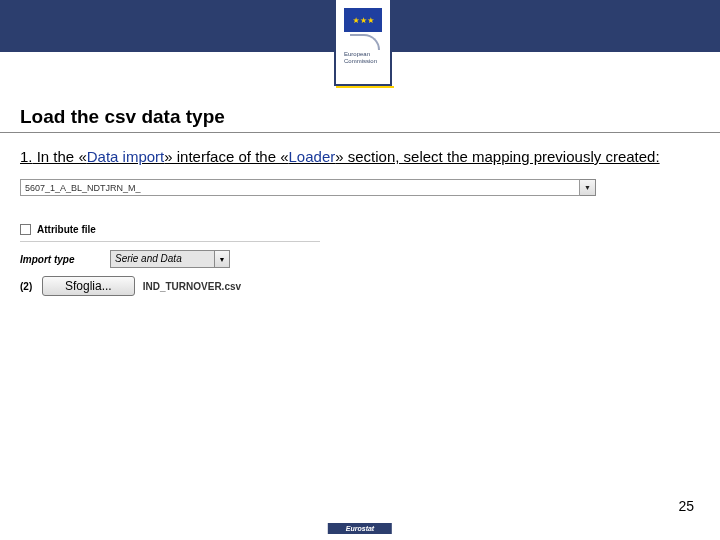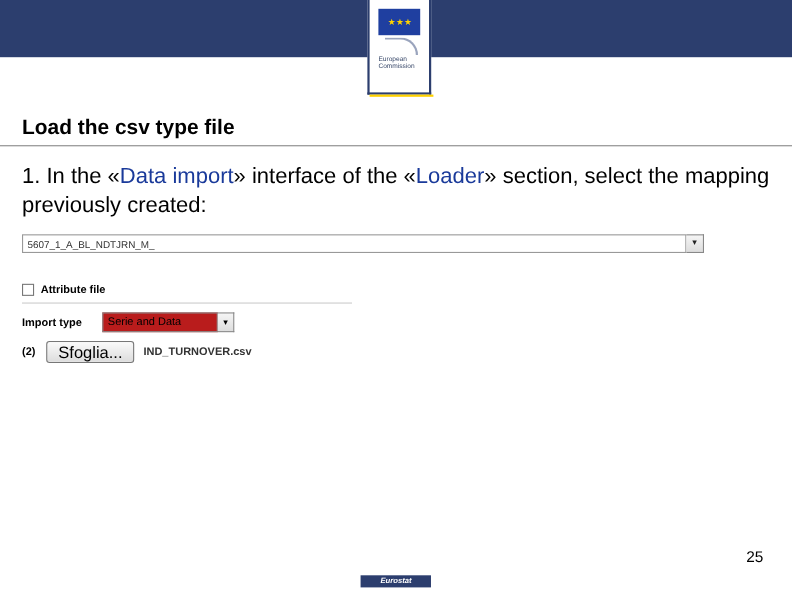--- a/index.html
+++ b/index.html
@@ -7,38 +7,38 @@
   .header-block { width: 100%; height: 98px; background: #fff; position: relative; }
   .top-bar { position: absolute; top: 0; left: 0; right: 0; height: 52px; background: #2c3e6e; }
   .logo-box { position: absolute; left: 334px; top: 0; width: 58px; height: 86px; background: #fff; border-left: 2px solid #2c3e6e; border-right: 2px solid #2c3e6e; border-bottom: 2px solid #2c3e6e; z-index: 2; display: flex; flex-direction: column; align-items: center; padding-top: 8px; }
   .flag { width: 38px; height: 24px; background: #1f3fa0; position: relative; }
   .flag-stars { position: absolute; width: 38px; height: 24px; display: flex; align-items: center; justify-content: center; color: #ffd200; font-size: 8px; letter-spacing: -1px; }
   .arc { width: 30px; height: 16px; margin-top: 2px; border: 2px solid #9aa4bd; border-bottom: none; border-left: none; border-radius: 0 40px 0 0; align-self: flex-start; margin-left: 14px; }
   .commission-label { font-size: 6px; color: #3a4a6b; text-align: left; line-height: 1.1; margin-top: 1px; align-self: flex-start; margin-left: 8px; }
   .logo-underline { position: absolute; bottom: -4px; left: 0; width: 58px; height: 2px; background: #ffd200; }
   .section-title { font-size: 19px; font-weight: bold; color: #000; padding: 8px 20px 4px 20px; border-bottom: 1px solid #888; margin-bottom: 14px; }
   .content { padding: 0 20px; }
-  .step { font-size: 20px; color: #000; margin-bottom: 12px; line-height: 1.35; }
+  .step { font-size: 15px; color: #000; margin-bottom: 12px; line-height: 1.35; text-decoration: underline; }
   .step-num { display: inline; }
   .blue-token { color: #1a3a9a; }
-  .dropdown-row { margin: 8px 0 22px 0; display: flex; align-items: flex-start; width: 620px; }
+  .dropdown-row { margin: 8px 0 22px 0; display: flex; align-items: flex-start; width: 576px; }
   .dropdown-field { flex: 1; border: 1px solid #999; background: #fff; font-size: 9px; font-family: Arial, sans-serif; padding: 2px 4px; color: #333; height: 17px; line-height: 13px; }
   .dropdown-btn { width: 16px; height: 17px; background: linear-gradient(#f5f5f5,#ddd); border: 1px solid #888; border-left: none; display: flex; align-items: center; justify-content: center; font-size: 7px; color: #222; }
   .import-panel { margin-top: 0; width: 300px; font-family: Arial, sans-serif; font-size: 10px; color: #000; }
   .attr-row { display: flex; align-items: center; gap: 6px; border-bottom: 1px solid #ccc; padding: 6px 0; }
   .checkbox { width: 11px; height: 11px; border: 1px solid #777; background: #fff; }
   .attr-label { font-weight: bold; font-size: 10px; }
-  .type-row { display: flex; align-items: center; gap: 7px; padding: 8px 0 4px 0; }
+  .type-row { display: flex; align-items: center; gap: 24px; padding: 8px 0 4px 0; font-style: italic; }
   .type-label { font-weight: bold; font-size: 10px; width: 66px; }
   .type-select { display: flex; align-items: stretch; }
-  .type-field { width: 105px; height: 18px; border: 1px solid #8a8a8a; background: #b91c1c; font-size: 10px; padding: 2px 4px; }
+  .type-field { width: 105px; height: 18px; border: 1px solid #8a8a8a; background: #e5e5e5; font-size: 10px; padding: 2px 4px; }
   .type-btn { width: 15px; height: 18px; background: linear-gradient(#f5f5f5,#ddd); border: 1px solid #888; border-left: none; display: flex; align-items: center; justify-content: center; font-size: 7px; }
   .file-row { display: flex; align-items: center; gap: 8px; padding-top: 4px; }
   .row2-label { font-size: 10px; font-weight: bold; width: 14px; }
-  .browse-btn { height: 20px; padding: 0 10px; border: 1px solid #777; border-radius: 3px; background: linear-gradient(#fafafa,#dcdcdc); font-size: 15px; display: flex; align-items: center; }
+  .browse-btn { height: 20px; padding: 0 22px; border: 1px solid #777; border-radius: 3px; background: linear-gradient(#fafafa,#dcdcdc); font-size: 12px; display: flex; align-items: center; }
   .filename { font-size: 10px; color: #333; font-weight: bold; }
   .page-num { position: absolute; right: 26px; bottom: 26px; font-size: 14px; color: #000; text-align: center; }
   .footer-badge { position: absolute; bottom: 6px; left: 50%; transform: translateX(-50%); background: #2c3e6e; color: #fff; font-size: 7px; font-style: italic; font-weight: bold; padding: 2px 18px; }
 </style>
 </head>
 <body>
 
 <div class="header-block">
   <div class="top-bar"></div>
   <div class="logo-box">
@@ -46,21 +46,21 @@
       <div class="flag-stars">★ ★ ★</div>
     </div>
     <div class="arc"></div>
     <div class="commission-label">
       <span>European</span><br><span>Commission</span>
     </div>
     <div class="logo-underline"></div>
   </div>
 </div>
 
-<div class="section-title">Load the csv type file</div>
+<div class="section-title">Load the csv data type</div>
 
 <div class="content">
 
   <div class="step">
     <span class="step-num">1.</span><span> In the «</span><span class="blue-token">Data import</span><span>» interface of the «</span><span class="blue-token">Loader</span><span>» section, select the mapping previously created:</span>
   </div>
 
   <div class="dropdown-row">
     <div class="dropdown-field">5607_1_A_BL_NDTJRN_M_</div>
     <div class="dropdown-btn">▼</div>

